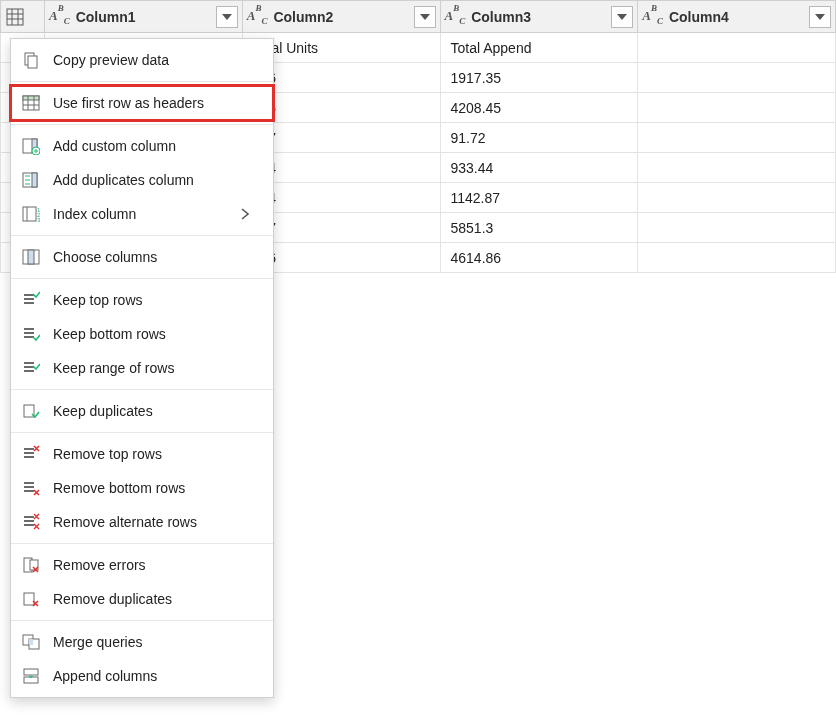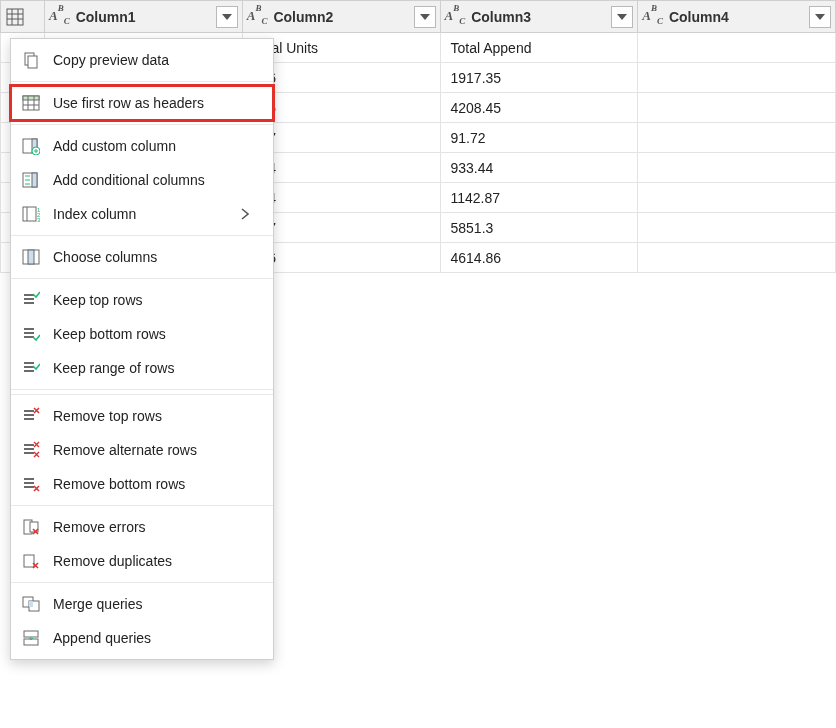--- a/index.html
+++ b/index.html
@@ -250,21 +250,21 @@
   </div>
 
   <div class="ctx-item">
     <span class="ctx-icon">
       <svg width="18" height="18" viewBox="0 0 18 18">
           <rect x="1" y="2" width="14" height="14" fill="none" stroke="#6a6a6a"></rect>
           <rect x="10" y="2" width="5" height="14" fill="#cde" stroke="#6a6a6a"></rect>
           <path d="M3 5 h5 M3 9 h5 M3 13 h5" stroke="#2b7"></path>
         </svg>
     </span>
-    <span>Add conditional columns</span>
+    <span>Add duplicates column</span>
   </div>
 
   <div class="ctx-item">
     <span class="ctx-icon">
       <svg width="18" height="18" viewBox="0 0 18 18">
           <rect x="1" y="2" width="13" height="14" fill="none" stroke="#6a6a6a"></rect>
           <line x1="5" y1="2" x2="5" y2="16" stroke="#6a6a6a"></line>
           <text x="15" y="7" font-size="6" fill="#2b7">1</text>
           <text x="15" y="12" font-size="6" fill="#2b7">2</text>
           <text x="15" y="17" font-size="6" fill="#2b7">3</text>
@@ -317,53 +317,62 @@
       <svg width="18" height="18" viewBox="0 0 18 18">
           <path d="M2 4 h10 M2 8 h10 M2 12 h10" stroke="#6a6a6a" stroke-width="2"></path>
           <path d="M11 7 l3 3 l4 -5" stroke="#2b7" fill="none" stroke-width="1.6"></path>
         </svg>
     </span>
     <span>Keep range of rows</span>
   </div>
 
   <div class="ctx-sep"></div>
 
+  <div class="ctx-item">
+    <span class="ctx-icon">
+      <svg width="18" height="18" viewBox="0 0 18 18">
+          <rect x="2" y="3" width="10" height="12" fill="none" stroke="#6a6a6a"></rect>
+          <path d="M10 12 l3 3 l4 -5" stroke="#2b7" fill="none" stroke-width="1.6"></path>
+        </svg>
+    </span>
+    <span>Keep duplicates</span>
+  </div>
 
 
   <div class="ctx-sep"></div>
 
   <div class="ctx-item">
     <span class="ctx-icon">
       <svg width="18" height="18" viewBox="0 0 18 18">
           <path d="M2 4 h10 M2 8 h10 M2 12 h10" stroke="#6a6a6a" stroke-width="2"></path>
           <path d="M12 1 l5 5 M17 1 l-5 5" stroke="#d33" stroke-width="1.6"></path>
         </svg>
     </span>
     <span>Remove top rows</span>
+  </div>
+
+  <div class="ctx-item">
+    <span class="ctx-icon">
+      <svg width="18" height="18" viewBox="0 0 18 18">
+          <path d="M2 4 h10 M2 8 h10 M2 12 h10" stroke="#6a6a6a" stroke-width="2"></path>
+          <path d="M12 11 l5 5 M17 11 l-5 5" stroke="#d33" stroke-width="1.6"></path>
+        </svg>
+    </span>
+    <span>Remove bottom rows</span>
   </div>
 
   <div class="ctx-item">
     <span class="ctx-icon">
       <svg width="18" height="18" viewBox="0 0 18 18">
           <path d="M2 4 h10 M2 8 h10 M2 12 h10" stroke="#6a6a6a" stroke-width="2"></path>
           <path d="M12 1 l5 5 M17 1 l-5 5" stroke="#d33" stroke-width="1.4"></path>
           <path d="M12 11 l5 5 M17 11 l-5 5" stroke="#d33" stroke-width="1.4"></path>
         </svg>
     </span>
     <span>Remove alternate rows</span>
-  </div>
-
-  <div class="ctx-item">
-    <span class="ctx-icon">
-      <svg width="18" height="18" viewBox="0 0 18 18">
-          <path d="M2 4 h10 M2 8 h10 M2 12 h10" stroke="#6a6a6a" stroke-width="2"></path>
-          <path d="M12 11 l5 5 M17 11 l-5 5" stroke="#d33" stroke-width="1.6"></path>
-        </svg>
-    </span>
-    <span>Remove bottom rows</span>
   </div>
 
   <div class="ctx-sep"></div>
 
   <div class="ctx-item">
     <span class="ctx-icon">
       <svg width="18" height="18" viewBox="0 0 18 18">
           <rect x="2" y="2" width="8" height="14" fill="none" stroke="#6a6a6a"></rect>
           <rect x="8" y="4" width="8" height="10" fill="#fff" stroke="#6a6a6a"></rect>
           <path d="M11 11 l5 5 M16 11 l-5 5" stroke="#d33" stroke-width="1.6"></path>
@@ -396,16 +405,16 @@
   </div>
 
   <div class="ctx-item">
     <span class="ctx-icon">
       <svg width="18" height="18" viewBox="0 0 18 18">
           <rect x="2" y="2" width="14" height="6" fill="none" stroke="#6a6a6a"></rect>
           <rect x="2" y="10" width="14" height="6" fill="none" stroke="#6a6a6a"></rect>
           <path d="M9 8 v3 M7 9 l2 2 l2 -2" stroke="#2b7" fill="none"></path>
         </svg>
     </span>
-    <span>Append queries</span>
+    <span>Append columns</span>
   </div>
 
 </div>
 
 </body></html>

